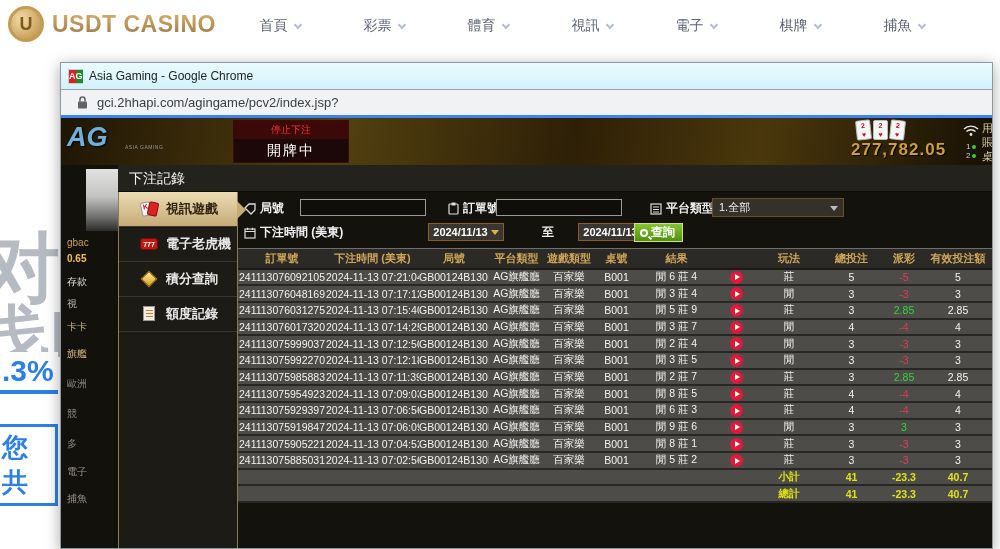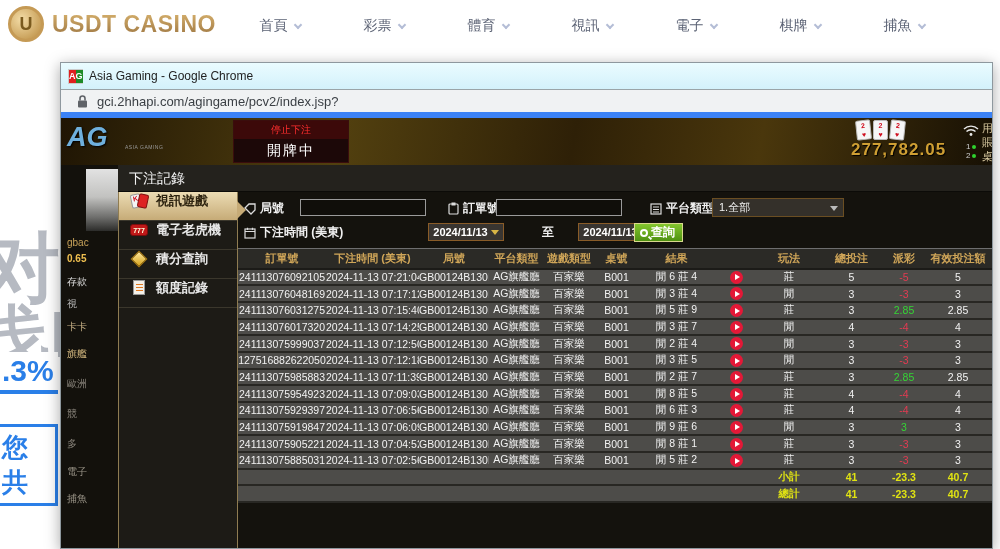--- a/index.html
+++ b/index.html
@@ -32,21 +32,21 @@
 
   
   .chrome { position:absolute; left:60px; top:62px; width:933px; height:487px; border:1px solid #8e989e;
     box-shadow:0 3px 14px rgba(0,0,0,.35); background:#fff; z-index:5; }
   .titlebar { height:27px; background:linear-gradient(180deg,#eafcff,#d3f1fb); border-bottom:1px solid #9aa4a8;
     display:flex; align-items:center; padding-left:7px; }
   .favicon { width:15px; height:15px; margin-right:6px; display:flex; border:1px solid #ccc; background:#fff; }
   .favicon b { flex:1; font-size:9px; line-height:13px; text-align:center; color:#fff; font-weight:bold; }
   .favicon .fa { background:#e02020; } .favicon .fg { background:#1e8a28; }
   .title-text { font-size:12px; color:#222; }
-  .urlbar { height:28px; background:#f0f2f3; border-bottom:6px solid #3b82f6; display:flex; align-items:center; padding-left:16px; }
+  .urlbar { height:28px; background:#f0f2f3; border-bottom:3px solid #3b82f6; display:flex; align-items:center; padding-left:16px; }
   .url-text { font-size:13px; color:#3a3f44; margin-left:9px; }
 
   
   .game { position:relative; width:931px; height:430px; background:#0a0905; overflow:hidden; }
   .game-top { position:absolute; left:0; top:0; width:931px; height:47px;
     background:linear-gradient(100deg,#1f1504 0%,#52400f 30%,#2e2007 55%,#4a370c 75%,#171004 100%); }
   .ag-logo { position:absolute; left:6px; top:4px; font-size:27px; font-weight:bold; font-style:italic;
     color:#6fb0dd; text-shadow:1px 1px 2px #000; }
   .ag-sub { position:absolute; left:64px; top:26px; font-size:5px; color:#9a9a9a; letter-spacing:.5px; }
   .stop-box { position:absolute; left:172px; top:2px; width:116px; height:43px; background:#1c0808; border:1px solid #3a0d0d; text-align:center; }
@@ -68,21 +68,21 @@
   .avatar { position:absolute; left:25px; top:4px; width:32px; height:62px;
     background:linear-gradient(180deg,#e2e2e2 0%,#c2c2c0 45%,#6e6e6c 78%,#2c2c2a 100%); }
   .us-item { position:absolute; left:6px; white-space:nowrap; font-size:10px; }
 
   
   .panel { position:absolute; left:57px; top:47px; width:874px; height:383px; background:#14120d; }
   .panel-title { height:27px; background:#24221d; color:#f2f2f2; font-size:14px; line-height:27px; padding-left:11px;
     border-bottom:1px solid #0c0b08; }
   .panel-body { display:flex; height:356px; }
   .menu { width:120px; background:#1d1b16; border-left:1px solid #8f7c52; border-right:1px solid #8f7c52; position:relative; z-index:3; }
-  .menu-item { height:29px; display:flex; align-items:flex-start; padding-left:10px; border-bottom:1px solid #3b372c;
+  .menu-item { height:35px; display:flex; align-items:center; padding-left:20px; border-bottom:1px solid #3b372c;
     color:#e8e8e8; font-size:13px; font-weight:bold; cursor:pointer; position:relative; }
   .menu-item.active { background:linear-gradient(180deg,#ecdcb4,#c6ab77); color:#2e2410; }
   .menu-item.active::after { content:""; position:absolute; right:-9px; top:9px; border-left:9px solid #c6ab77;
     border-top:9px solid transparent; border-bottom:9px solid transparent; }
   .mi { width:20px; height:18px; position:relative; margin-right:7px; flex:none; }
   .mcard { position:absolute; width:10px; height:14px; border-radius:2px; }
   .mc-w { left:2px; top:2px; background:#f4f4f4; transform:rotate(-12deg); border:1px solid #999;
     color:#d01020; font-size:7px; font-weight:bold; line-height:8px; text-align:center; }
   .mc-r { left:9px; top:2px; background:#d22; transform:rotate(12deg); border:1px solid #801010; }
   .mc-g1 { left:2px; top:2px; background:#e8e8e8; transform:rotate(-12deg); border:1px solid #888; }
@@ -387,21 +387,21 @@
     <td>百家樂</td>
                     <td>B001</td>
     <td>閒 2 莊 4</td>
     <td><span class="play"></span></td>
     <td>閒</td>
                     <td>3</td>
     <td class="neg">-3</td>
                     <td>3</td>
                   </tr>
                   <tr>
-    <td>127516882622050</td>
+    <td>241113075992270</td>
                     <td>2024-11-13 07:12:18</td>
     <td>GB00124B130I7</td>
                     <td>AG旗艦廳</td>
     <td>百家樂</td>
                     <td>B001</td>
     <td>閒 3 莊 5</td>
     <td><span class="play"></span></td>
     <td>閒</td>
                     <td>3</td>
     <td class="neg">-3</td>

